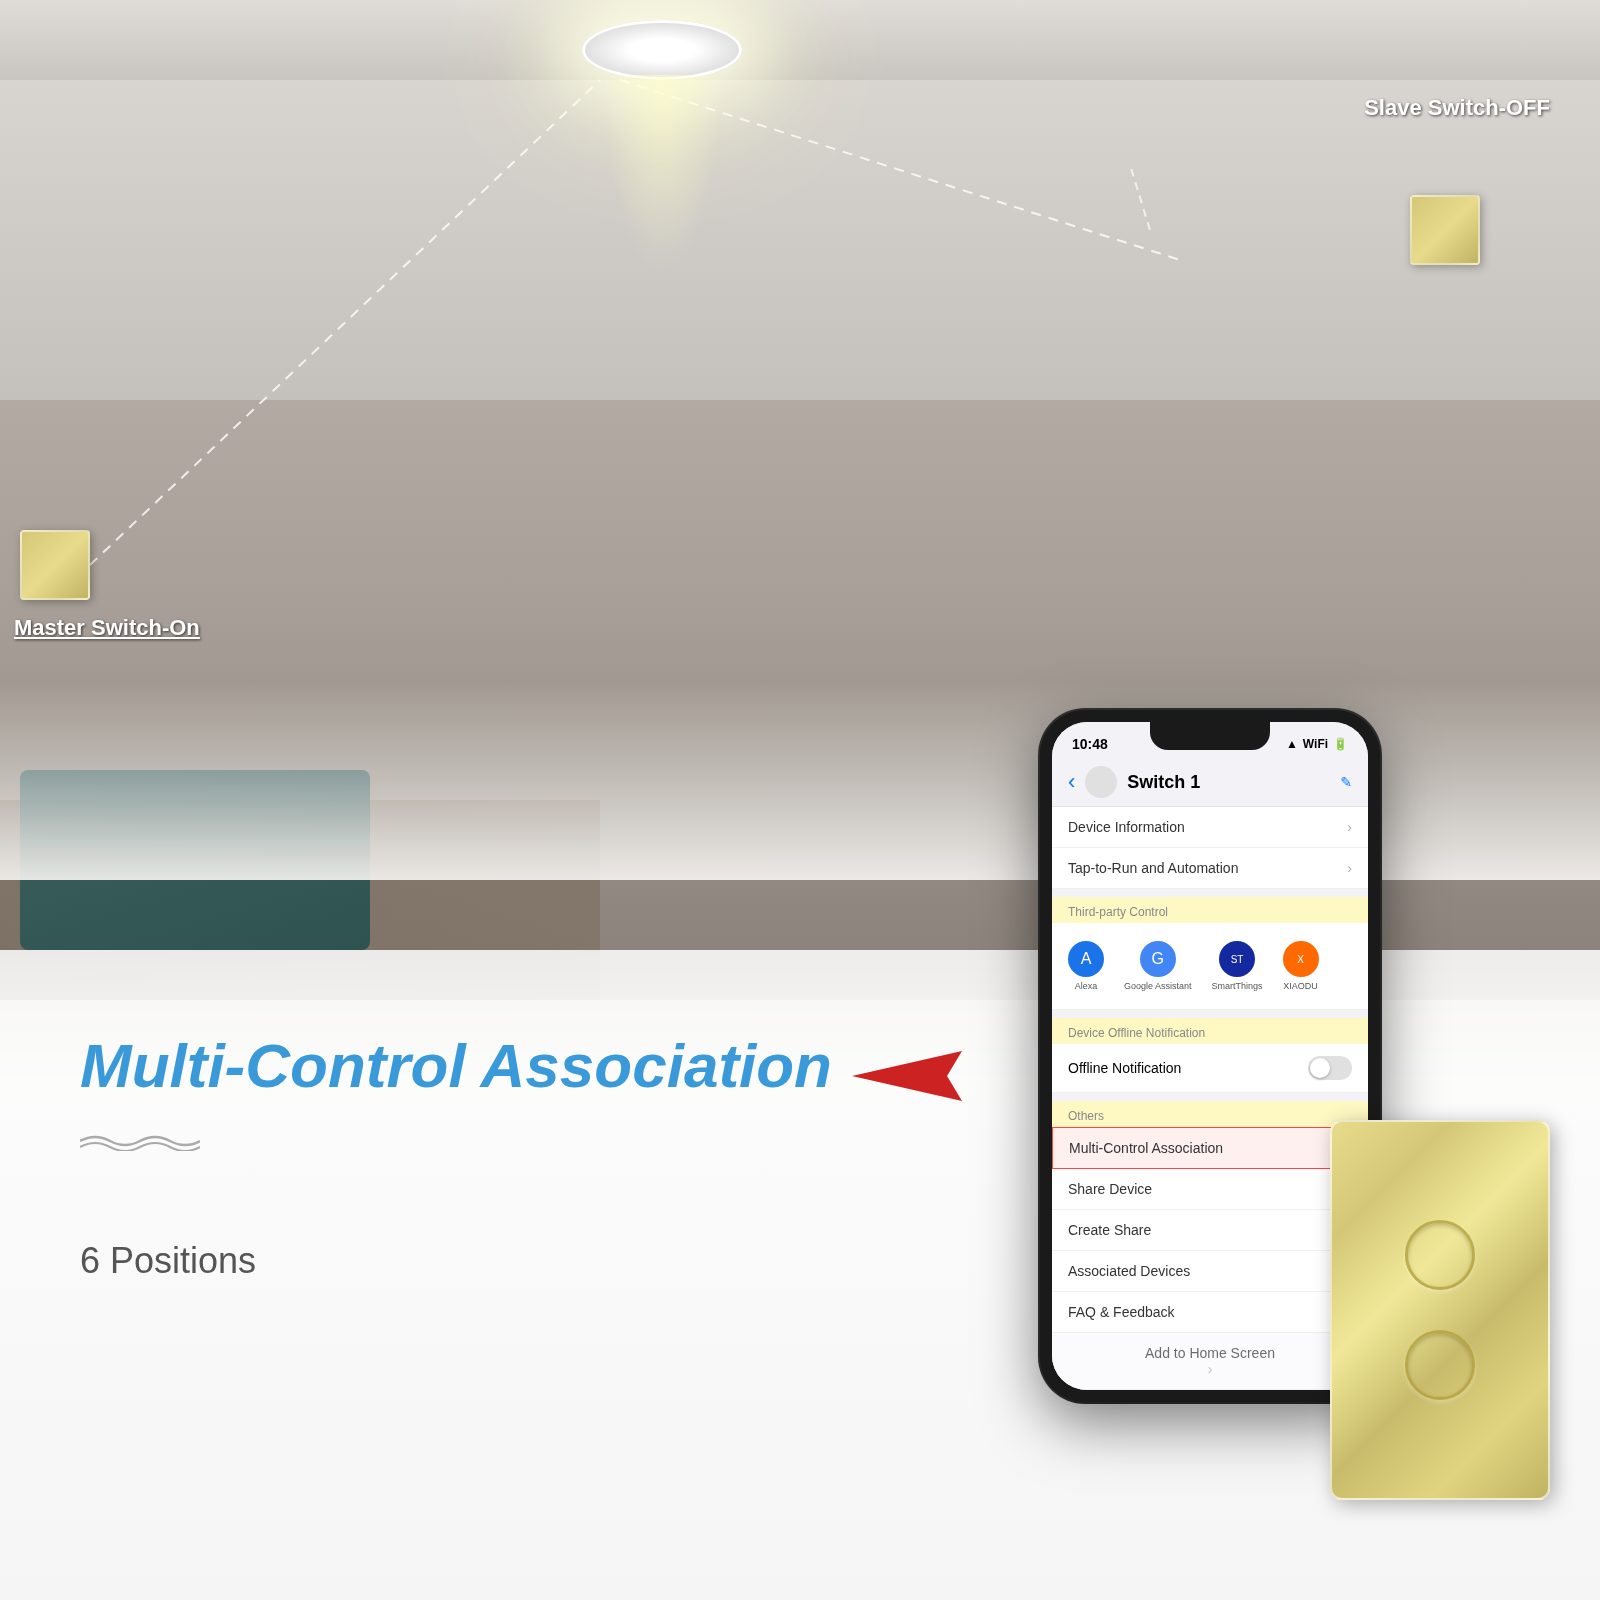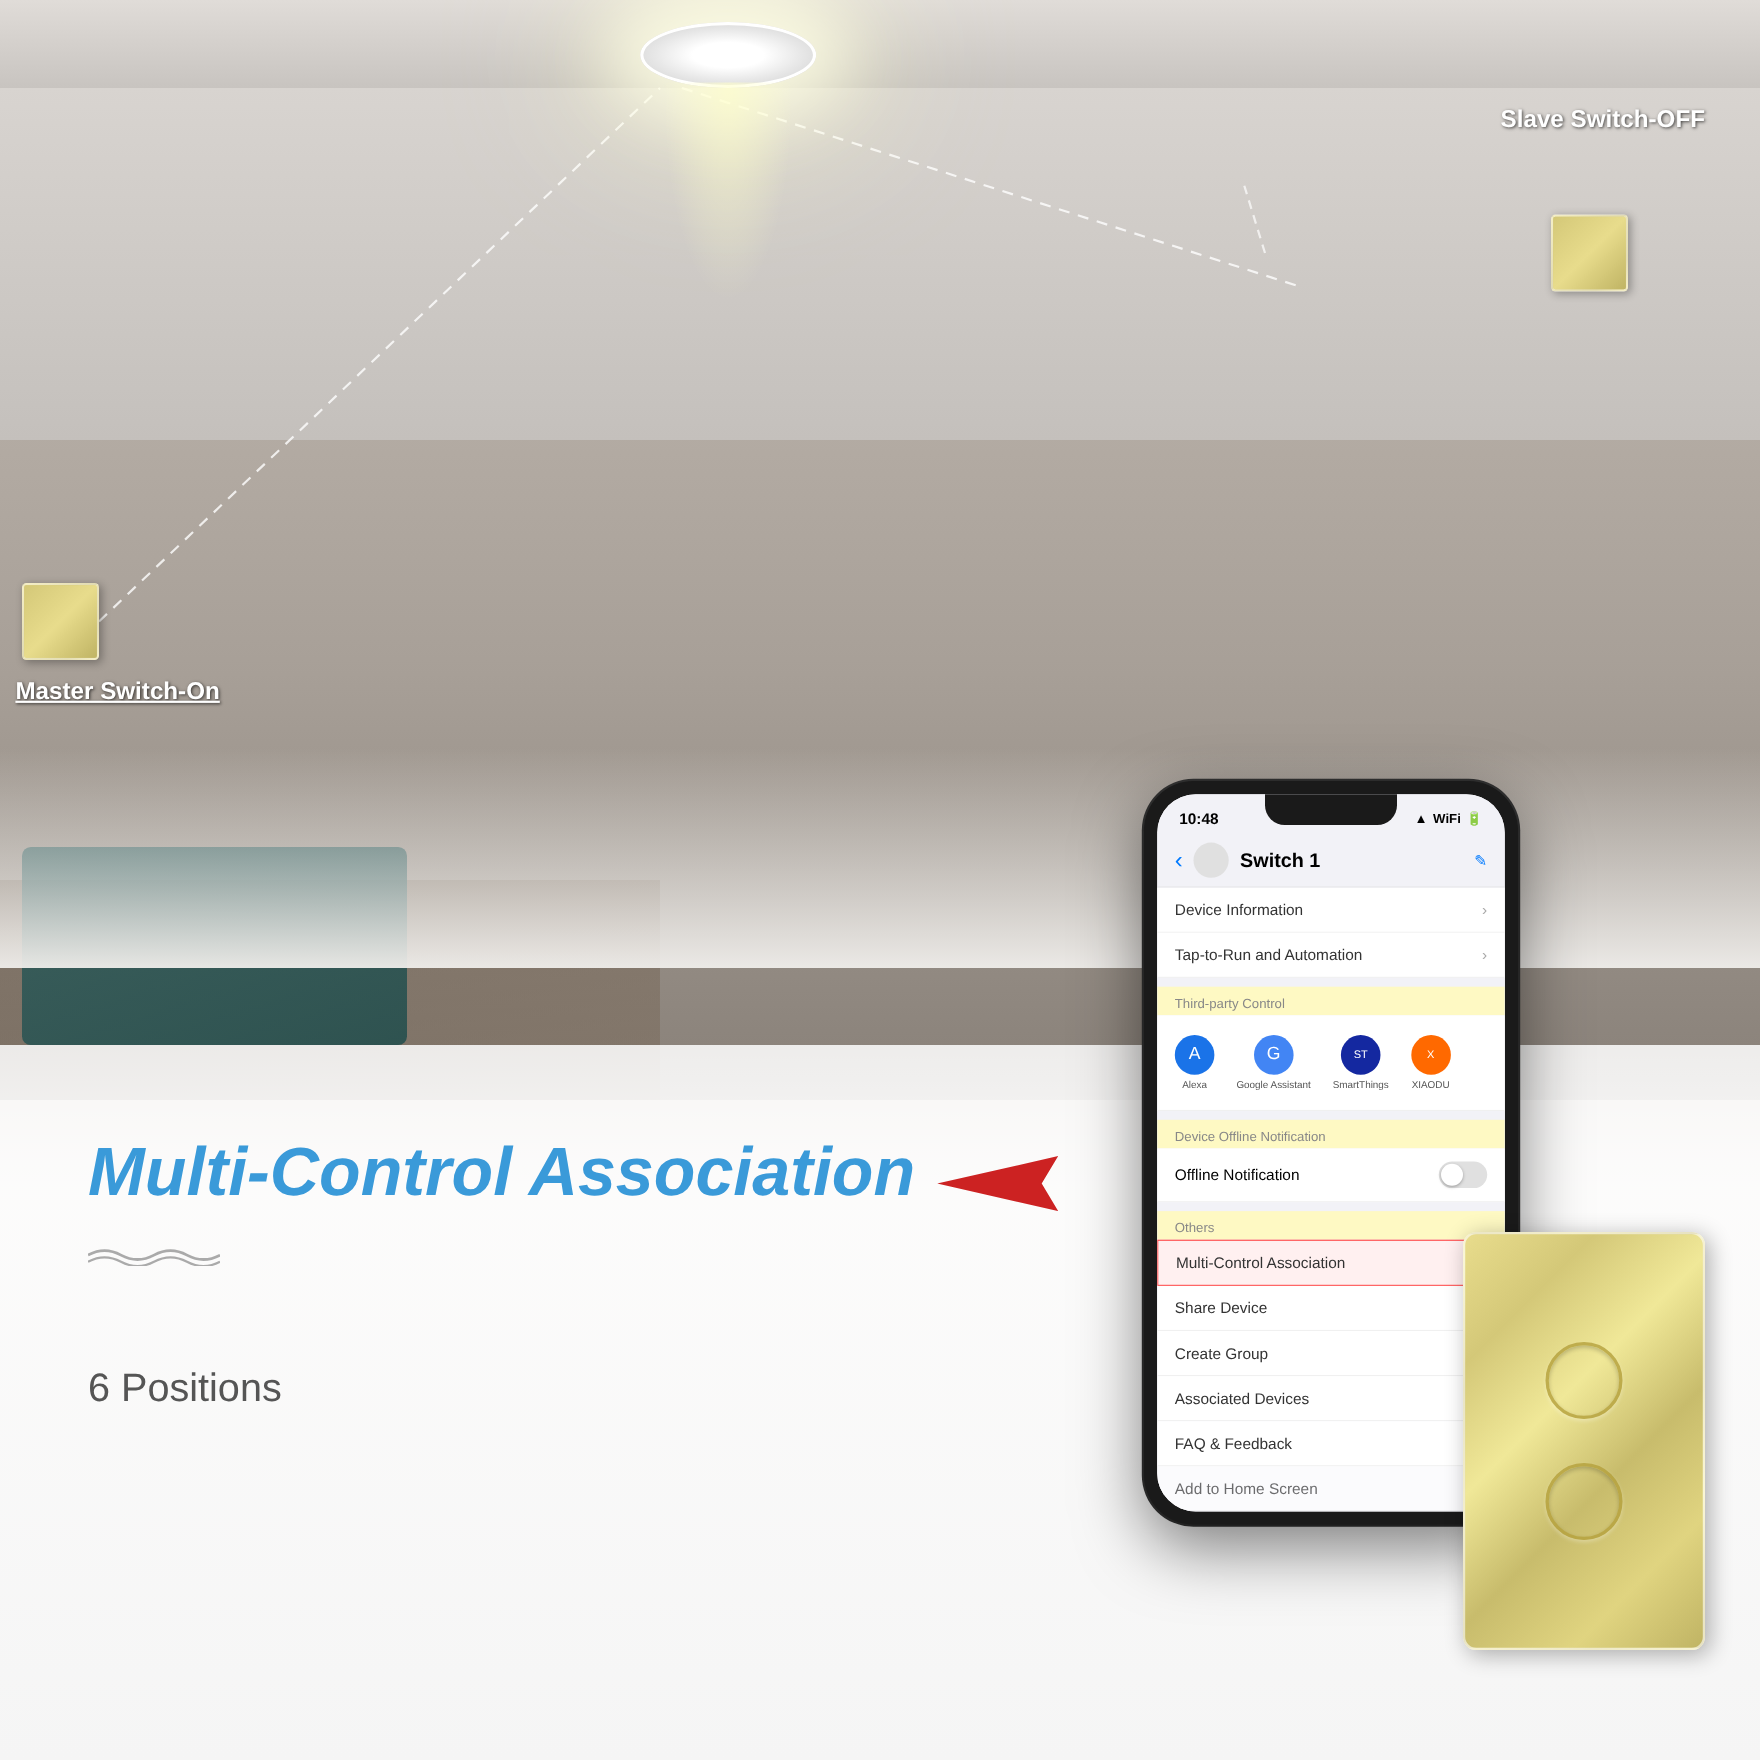--- a/index.html
+++ b/index.html
@@ -514,35 +514,35 @@
               <span class="menu-item-text">Multi-Control Association</span>
               <span class="menu-chevron">›</span>
             </div>
 
             <div class="menu-item">
               <span class="menu-item-text">Share Device</span>
               <span class="menu-chevron">›</span>
             </div>
 
             <div class="menu-item">
-              <span class="menu-item-text">Create Group</span>
+              <span class="menu-item-text">Create Share</span>
               <span class="menu-chevron">›</span>
             </div>
 
             <div class="menu-item">
               <span class="menu-item-text">Associated Devices</span>
               <span class="menu-chevron">›</span>
             </div>
 
             <div class="menu-item">
               <span class="menu-item-text">FAQ &amp; Feedback</span>
               <span class="menu-chevron">›</span>
             </div>
 
-            <div class="menu-item" style="opacity:0.7;">
+            <div class="menu-item" style="opacity:0.7;flex-direction:column;">
               <span class="menu-item-text">Add to Home Screen</span>
               <span class="menu-chevron">›</span>
             </div>
 
           </div>
         </div>
       </div>
     </div>
 
     <div class="gold-panel">

